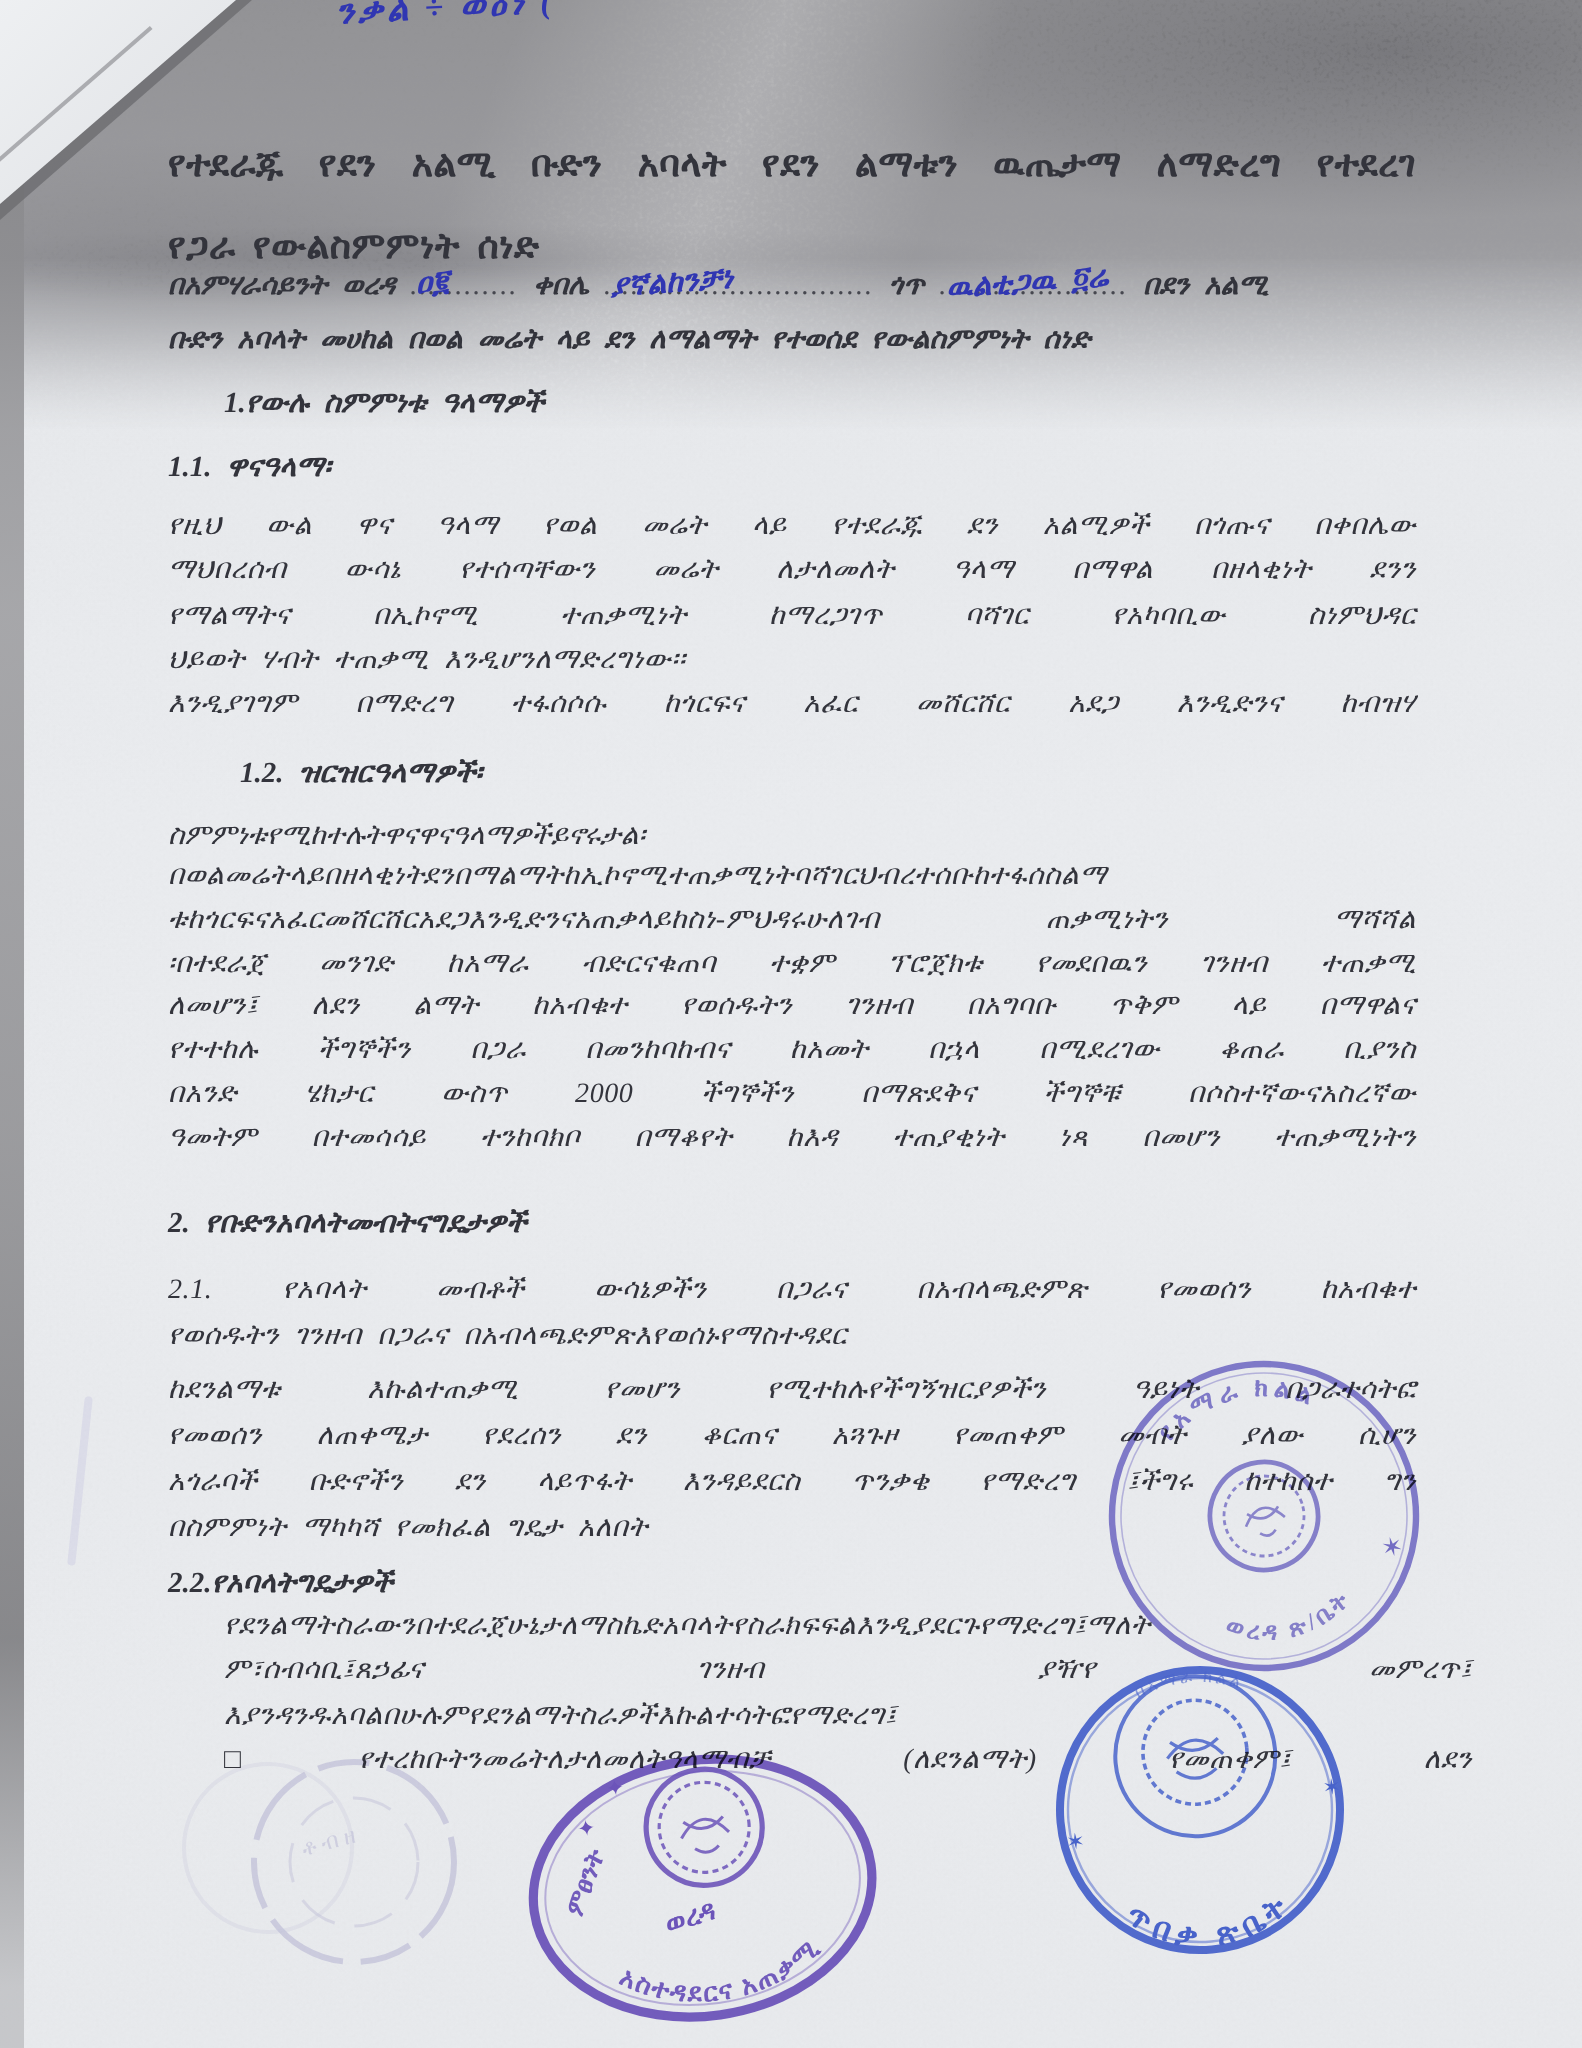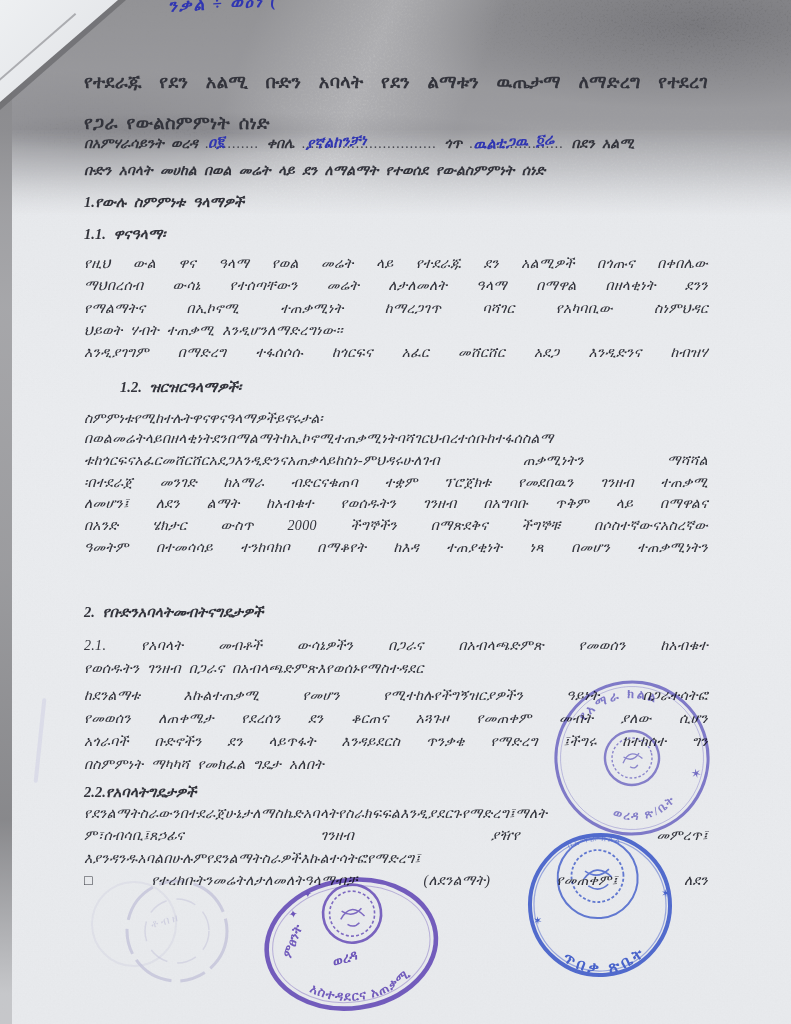--- a/index.html
+++ b/index.html
@@ -111,55 +111,56 @@
         <span>ጎጥ</span>
         <span class="fill">
           <span class="dots">.....................</span>
           <span class="hand">ዉልቲጋዉ ፬ሬ</span>
         </span>
         <span>በደን አልሚ</span>
       </div>
       <div>ቡድን አባላት መሀከል በወል መሬት ላይ ደን ለማልማት የተወሰደ የውልስምምነት ሰነድ</div>
     </div>
 
-    <div class="block heading" style="top:194px;">1.የውሉ ስምምነቱ ዓላማዎች</div>
+    <div class="block heading" style="top:194px;margin-left:28px;">1.የውሉ ስምምነቱ ዓላማዎች</div>
     <div class="block heading" style="top:226px;">1.1. ዋናዓላማ፡</div>
     <div class="block body-text" style="top:253px;">
         <div class="tline jl">የዚህ ውል ዋና ዓላማ የወል መሬት ላይ የተደራጁ ደን አልሚዎች በጎጡና በቀበሌው</div>
         <div class="tline jl">ማህበረሰብ ውሳኔ የተሰጣቸውን መሬት ለታለመለት ዓላማ በማዋል በዘላቂነት ደንን</div>
         <div class="tline jl">የማልማትና በኢኮኖሚ ተጠቃሚነት ከማረጋገጥ ባሻገር የአካባቢው ስነምህዳር</div>
         <div class="tline">ህይወት ሃብት ተጠቃሚ እንዲሆንለማድረግነው፡፡</div>
         <div class="tline jl">እንዲያገግም በማድረግ ተፋሰሶሱ ከጎርፍና አፈር መሸርሸር አደጋ እንዲድንና ከብዝሃ</div>
       </div>
 
     <div class="block heading" style="top:379px;margin-left:36px;">1.2. ዝርዝርዓላማዎች፡</div>
     <div class="block body-text" style="top:408px;">ስምምነቱየሚከተሉትዋናዋናዓላማዎችይኖሩታል፡</div>
     <div class="block body-text" style="top:428px;line-height:21.8px;">
         <div class="tline jl">በወልመሬትላይበዘላቂነትደንበማልማትከኢኮኖሚተጠቃሚነትባሻገርህብረተሰቡከተፋሰስልማ</div>
         <div class="tline jl">ቱከጎርፍናአፈርመሸርሸርአደጋእንዲድንናአጠቃላይከስነ-ምህዳሩሁለገብ ጠቃሚነትን ማሻሻል</div>
         <div class="tline jl">፡በተደራጀ መንገድ ከአማራ ብድርናቁጠባ ተቋም ፕሮጀክቱ የመደበዉን ገንዘብ ተጠቃሚ</div>
         <div class="tline jl">ለመሆን፤ ለደን ልማት ከአብቁተ የወሰዱትን ገንዘብ በአግባቡ ጥቅም ላይ በማዋልና</div>
+        <div class="tline jl">የተተከሉ ችግኞችን በጋራ በመንከባከብና ከአመት በኋላ በሚደረገው ቆጠራ ቢያንስ</div>
         <div class="tline jl">በአንድ ሄክታር ውስጥ 2000 ችግኞችን በማጽደቅና ችግኞቹ በሶስተኛውናአስረኛው</div>
         <div class="tline jl">ዓመትም በተመሳሳይ ተንከባክቦ በማቆየት ከእዳ ተጠያቂነት ነጻ በመሆን ተጠቃሚነትን</div>
       </div>
 
     <div class="block heading" style="top:604px;">2. የቡድንአባላትመብትናግዴታዎች</div>
     <div class="block body-text" style="top:634px;line-height:23px;">
         <div class="tline jl">2.1. የአባላት መብቶች ውሳኔዎችን በጋራና በአብላጫድምጽ የመወሰን ከአብቁተ</div>
         <div class="tline">የወሰዱትን ገንዘብ በጋራና በአብላጫድምጽእየወሰኑየማስተዳደር</div>
       </div>
     <div class="block body-text" style="top:684px;line-height:23px;">
         <div class="tline jl">ከደንልማቱ እኩልተጠቃሚ የመሆን የሚተከሉየችግኝዝርያዎችን ዓይነት በጋራተሳትፎ</div>
         <div class="tline jl">የመወሰን ለጠቀሜታ የደረሰን ደን ቆርጠና አጓጉዞ የመጠቀም መብት ያለው ሲሆን</div>
         <div class="tline jl">አጎራባች ቡድኖችን ደን ላይጥፋት እንዳይደርስ ጥንቃቄ የማድረግ ፤ችግሩ ከተከሰተ ግን</div>
         <div class="tline">በስምምነት ማካካሻ የመክፈል ግዴታ አለበት</div>
       </div>
 
     <div class="block heading" style="top:784px;">2.2.የአባላትግዴታዎች</div>
-    <div class="block body-text" style="top:803px;line-height:22.4px;">
+    <div class="block body-text" style="top:803px;line-height:22.4px;margin-left:28px;">
         <div class="tline jl">የደንልማትስራውንበተደራጀሁኔታለማስኬድአባላትየስራክፍፍልእንዲያደርጉየማድረግ፤ማለት</div>
         <div class="tline jl">ም፣ሰብሳቢ፤ጸኃፊና ገንዘብ ያዥየ መምረጥ፤</div>
         <div class="tline jl">እያንዳንዱአባልበሁሉምየደንልማትስራዎችእኩልተሳትፎየማድረግ፤</div>
         <div class="tline jl">□የተረከቡትንመሬትለታለመለትዓላማብቻ (ለደንልማት) የመጠቀም፤ ለደን</div>
       </div>
   </div>
 
   <div class="stamp st-a" style="color: rgb(90, 79, 197);">
     <svg viewBox="0 0 174 174" width="174" height="174">
       <circle cx="87" cy="87" r="76" fill="none" stroke="currentColor" stroke-width="3.2" opacity=".9"></circle>

